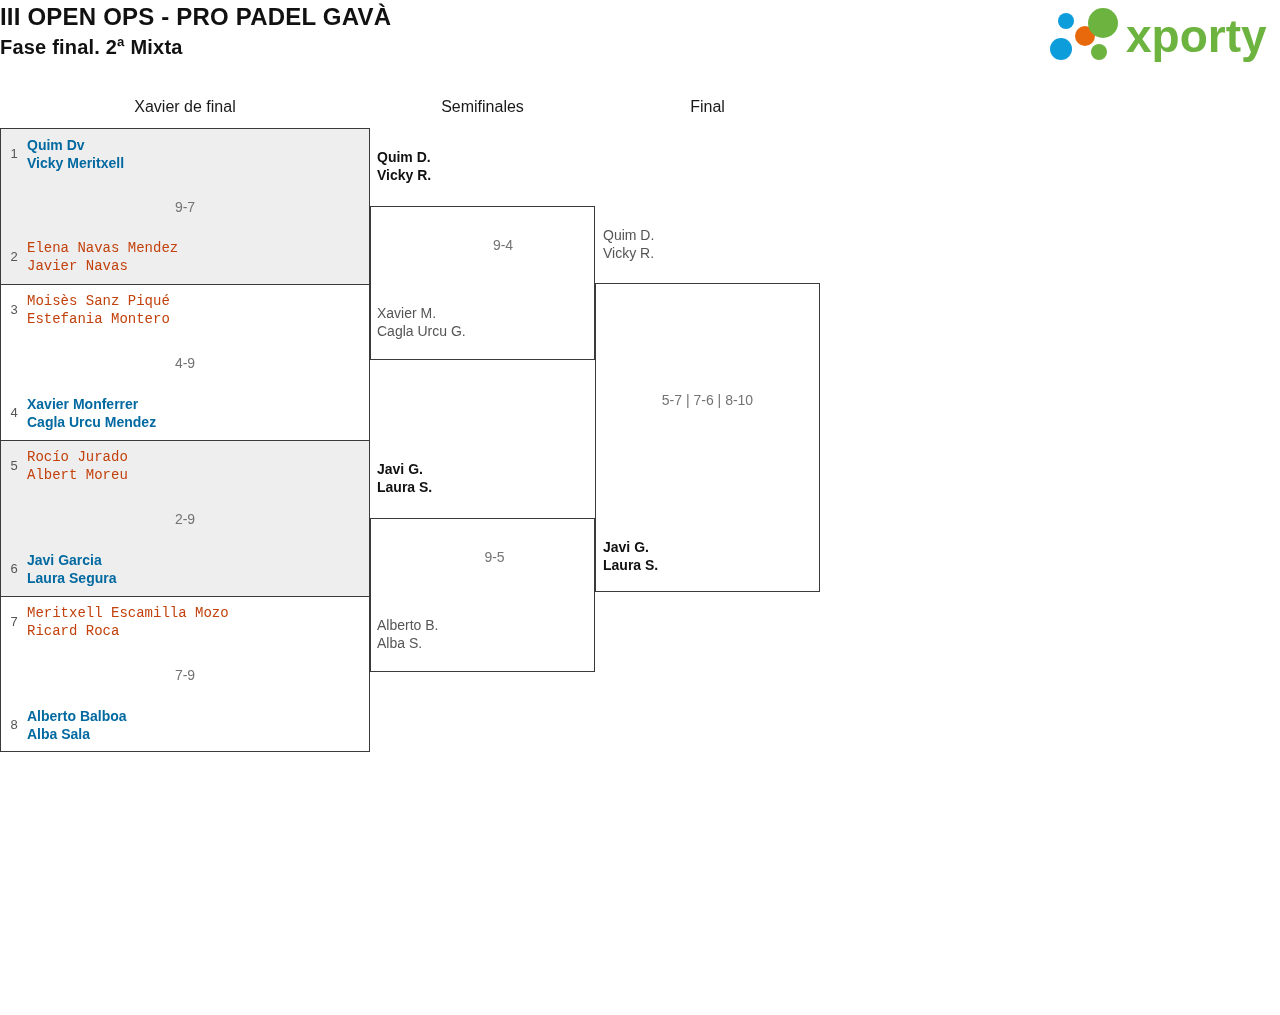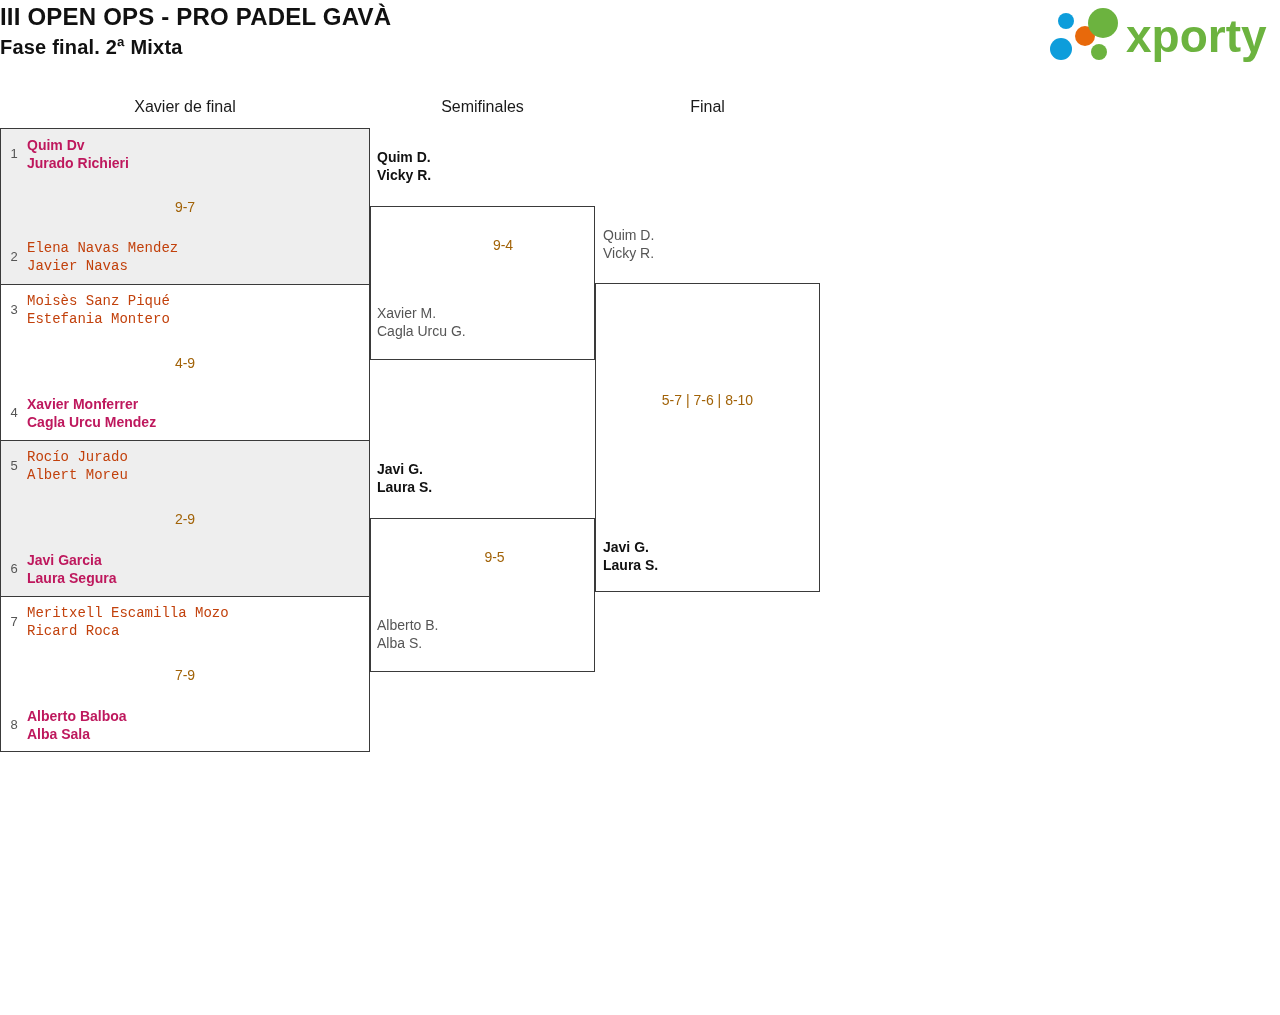--- a/index.html
+++ b/index.html
@@ -52,25 +52,25 @@
   .team-row {
     position: absolute; left: 0; width: 100%;
     display: flex; align-items: flex-start;
   }
   .seed {
     width: 26px; flex: 0 0 26px; text-align: center;
     font-size: 13px; color: #555; line-height: 36px;
   }
   .names { font-size: 14px; line-height: 18px; }
   .names .n { display: block; white-space: nowrap; }
-  .winner .names { color: #be185d; font-weight: bold; }
+  .winner .names { color: #0369a1; font-weight: bold; }
   .loser  .names { color: #c2410c; font-weight: normal; font-family: Liberation Mono, monospace; }
 
   .score {
-    position: absolute; font-size: 14px; color: #a16207;
+    position: absolute; font-size: 14px; color: #737373;
     text-align: center; white-space: nowrap; line-height: 18px;
   }
 
   
   .conn {
     position: absolute; border: 1px solid #3a3a3a;
     background: transparent;
   }
 
   
@@ -108,21 +108,21 @@
   <div class="round-head" id="rh-1">Semifinales</div>
   <div class="round-head" id="rh-2">Final</div>
 
   <div class="bracket">
 
     <div class="qf shaded" style="top:128px; height:157px;">
       <div class="team-row winner" style="top:7px;">
         <span class="seed">1</span>
         <span class="names">
           <span class="n">Quim Dv</span>
-          <span class="n">Jurado Richieri</span>
+          <span class="n">Vicky Meritxell</span>
         </span>
       </div>
       <div class="score" style="top:69px; left:0; width:368px;">9-7</div>
       <div class="team-row loser" style="top:110px;">
         <span class="seed">2</span>
         <span class="names">
           <span class="n">Elena Navas Mendez</span>
           <span class="n">Javier Navas</span>
         </span>
       </div>

